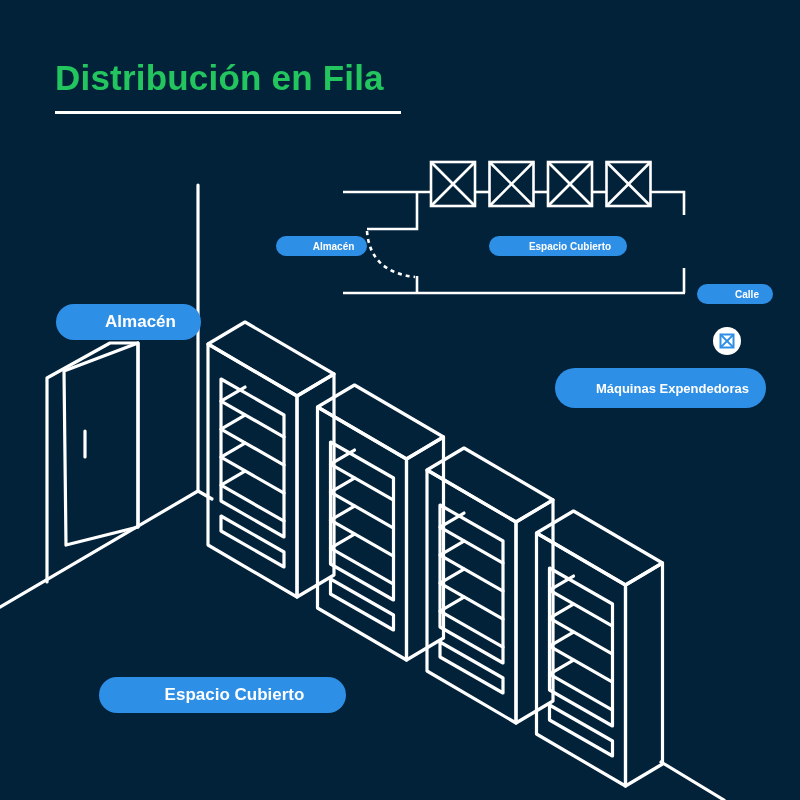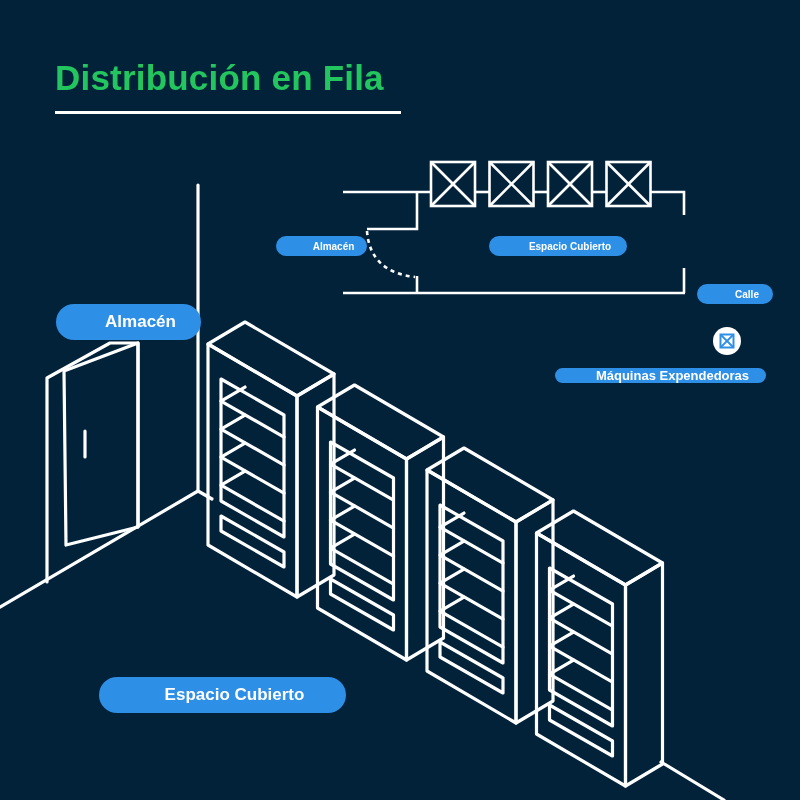--- a/index.html
+++ b/index.html
@@ -18,21 +18,21 @@
   .title-underline {
     position: absolute; left: 55px; top: 111px; width: 346px; height: 3px;
     background: #ffffff;
   }
   .pill {
     position: absolute; background: #2e8fe6; color: #ffffff;
     font-weight: 700; border-radius: 999px; white-space: nowrap;
     display: flex; align-items: center; justify-content: center; padding-left: 24px;
   }
   .pill.small { font-size: 10px; height: 20px; }
-  .pill.mid { font-size: 13px; height: 15px; }
+  .pill.mid { font-size: 13px; height: 40px; }
   .pill.large { font-size: 17px; height: 36px; }
   .legend-icon {
     position: absolute; left: 713px; top: 327px; width: 28px; height: 28px;
     border-radius: 50%; background: #ffffff;
     display: flex; align-items: center; justify-content: center;
   }
 </style>
 </head>
 <body>
 

